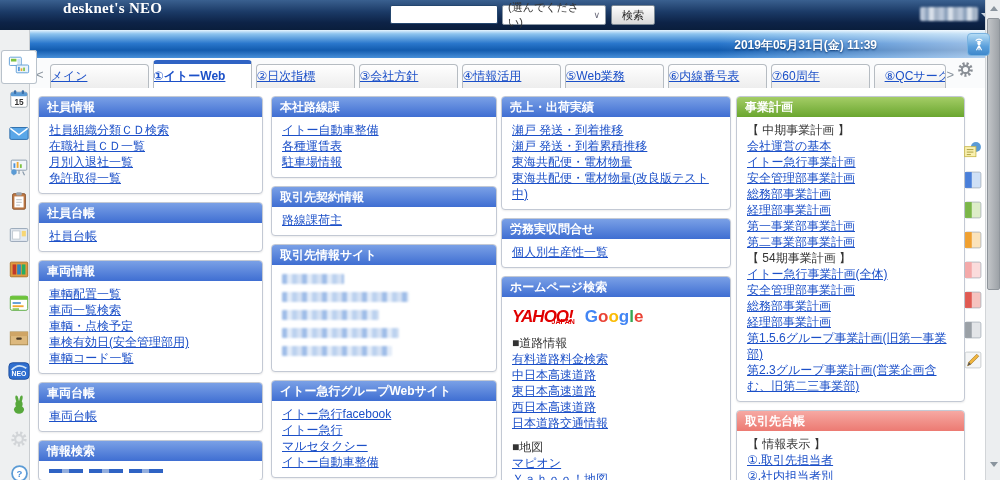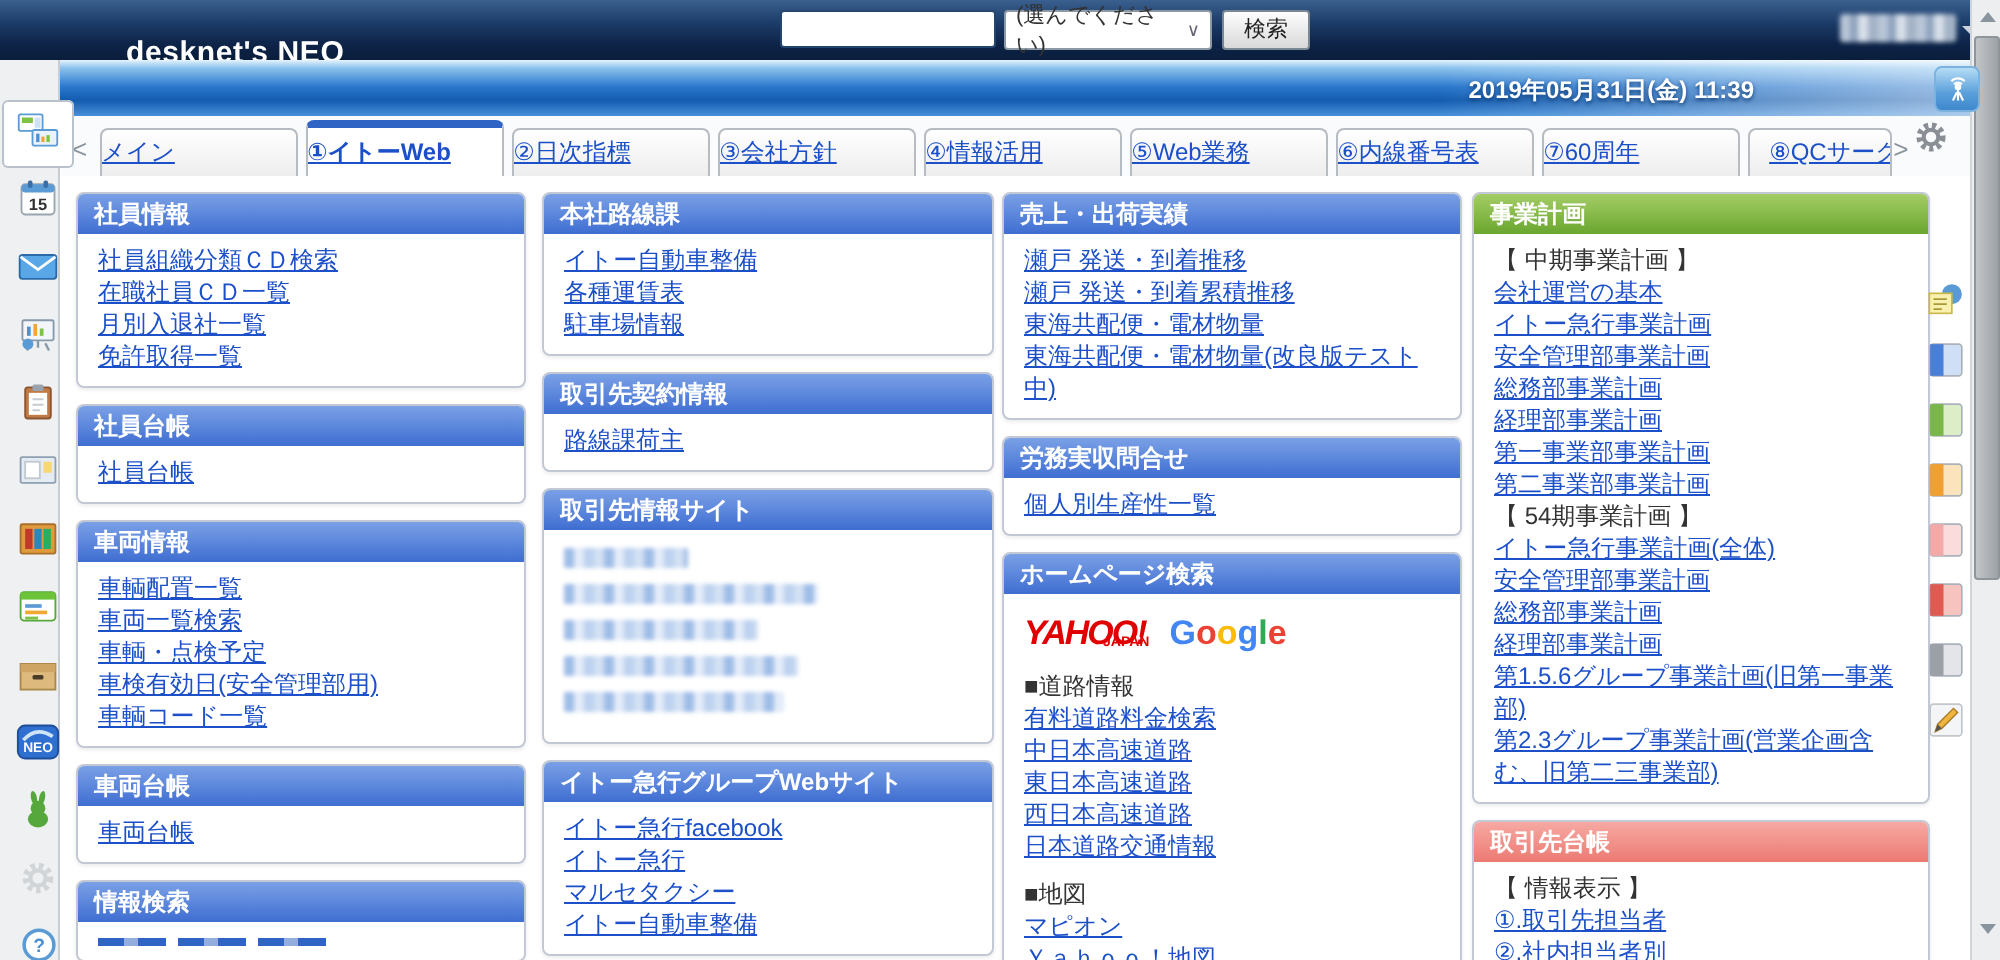--- a/index.html
+++ b/index.html
@@ -3,21 +3,21 @@
 <meta charset="utf-8">
 <style>
   * { margin:0; padding:0; box-sizing:border-box; }
   html,body { width:1000px; height:480px; overflow:hidden; }
   body { position:relative; background:#fff; font-family:"Liberation Sans","DejaVu Sans",sans-serif; }
   a { cursor:pointer; }
 
   
   #topbar { position:absolute; left:0; top:0; width:1000px; height:30px;
     background:linear-gradient(180deg,#3a608f 0%,#1b3a66 40%,#0d2347 75%,#0a1e3c 100%); }
-  #logo { position:absolute; left:63px; top:18px; color:#fff; font-size:15px; font-weight:bold; letter-spacing:.3px; }
+  #logo { position:absolute; left:63px; top:0; color:#fff; font-size:15px; font-weight:bold; letter-spacing:.3px;font-family:Liberation Serif, serif; }
   #search-input { position:absolute; left:390px; top:5px; width:108px; height:19px; border:1px solid #24466e; background:#fff; border-radius:2px; font-size:11px; padding:0 4px; }
   #cat-select { position:absolute; left:502px; top:5px; width:104px; height:20px; background:#fff; border:1px solid #8c98a4; border-radius:2px; font-size:11px; color:#333; display:flex; align-items:center; justify-content:space-between; padding:0 5px; }
   #cat-select .chev { color:#667; font-size:9px; }
   #search-btn { position:absolute; left:611px; top:5px; width:44px; height:20px; background:linear-gradient(180deg,#fdfdfd,#d9d9d9); border:1px solid #7a8894; border-radius:2px; font-size:11px; color:#222; text-align:center; line-height:18px; }
   #user-blob { position:absolute; left:920px; top:7px; width:58px; height:14px; border-radius:2px;
     background:repeating-linear-gradient(90deg,#b9c6d8 0 5px,#8fa3bd 5px 9px,#d7dfe9 9px 14px,#a3b2c6 14px 19px);
     filter:blur(1.2px); }
   #user-caret { position:absolute; left:981px; top:13px; width:0; height:0; border-left:4px solid transparent; border-right:4px solid transparent; border-top:4px solid #c9d4e0; }
 
   

